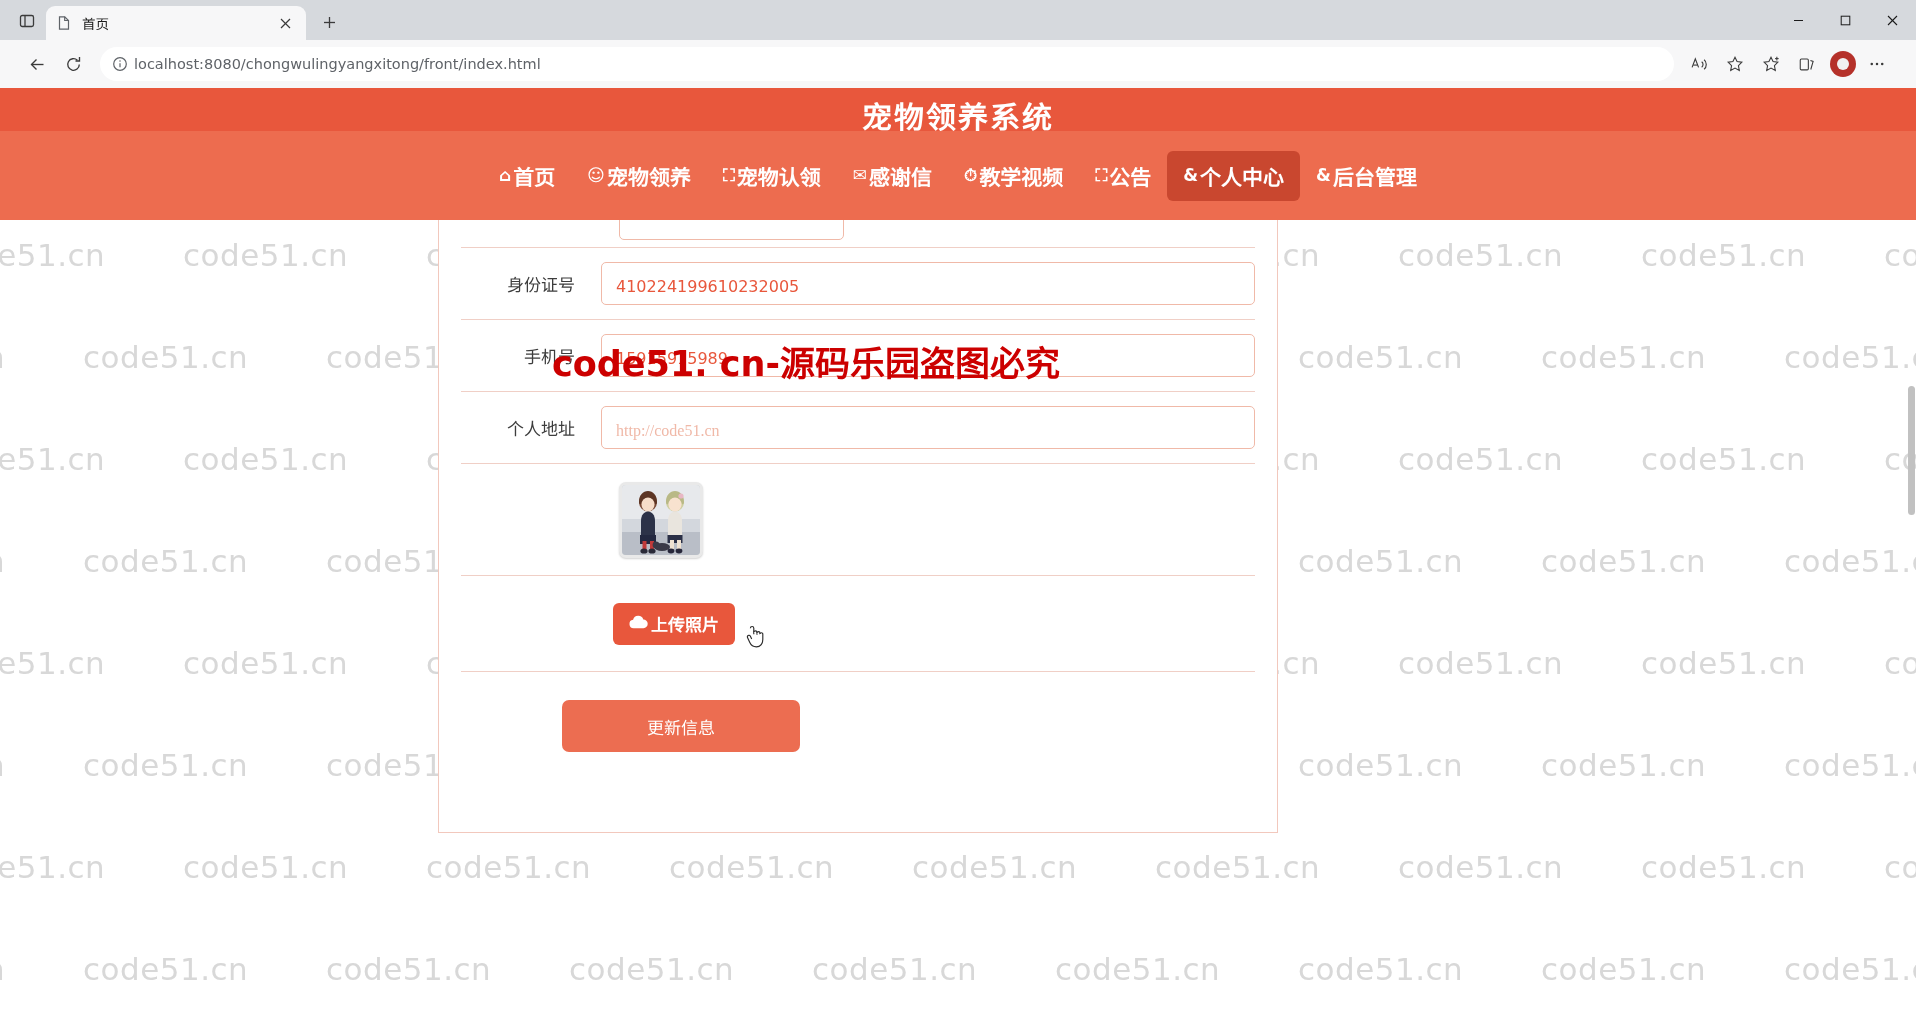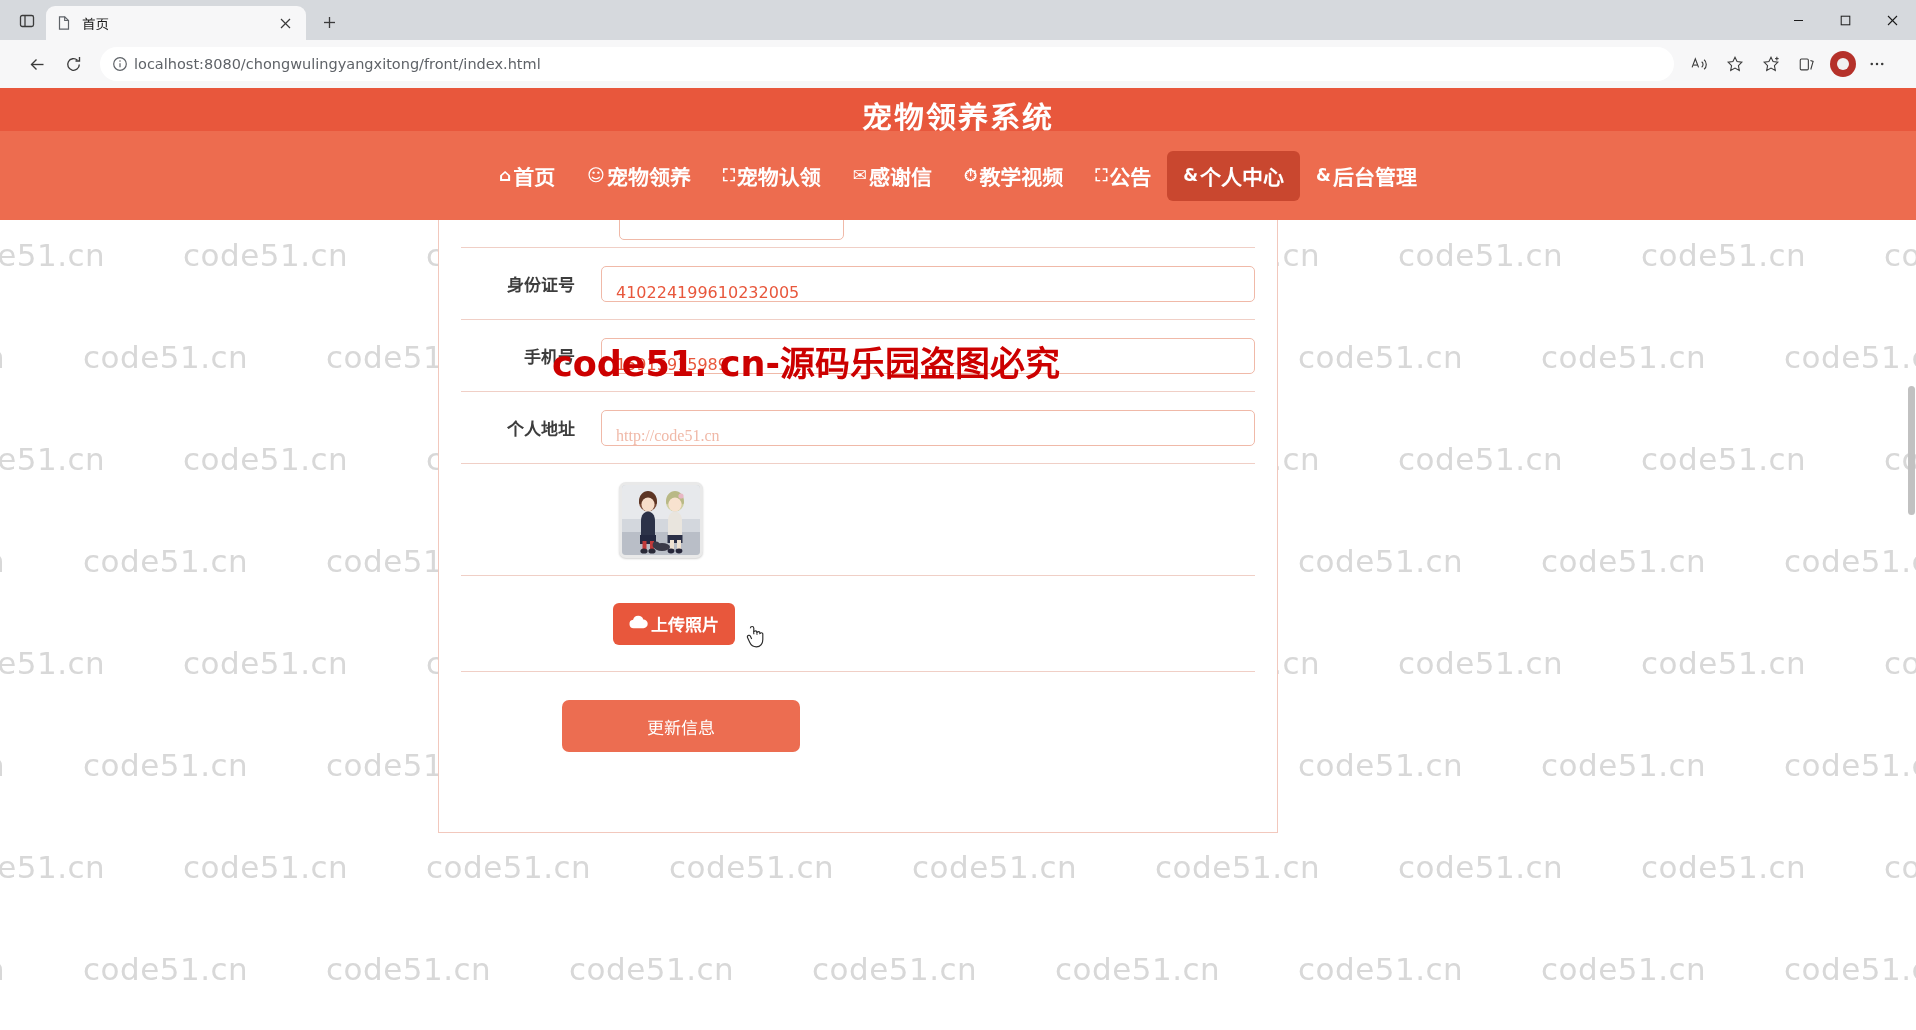--- a/index.html
+++ b/index.html
@@ -134,25 +134,24 @@
 
   .frow {
     position: relative; display: flex; align-items: center;
     border-bottom: 1px solid #f0cfc6;
     min-height: 72px;
   }
   .flabel {
     width: 140px; flex: none; text-align: right; padding-right: 26px;
     font-size: 17px; color: #3d3d3d;
     font-family: "DejaVu Sans", sans-serif;
-    font-weight: bold;
   }
   .finput {
-    flex: 1; height: 36px; border: 1px solid #f0b9a8; border-radius: 5px;
-    background: transparent; display: flex; align-items: flex-start; padding: 16px 14px;
+    flex: 1; height: 43px; border: 1px solid #f0b9a8; border-radius: 5px;
+    background: transparent; display: flex; align-items: flex-end; padding: 8px 14px;
     font-size: 16px; color: #e8573c;
     font-family: "DejaVu Sans", sans-serif;
   }
   .finput .ph { color: #f0b9a8; font-family: Liberation Serif, serif; }
 
   
   .frow-clip { height: 28px; min-height: 28px; align-items: flex-start; overflow: hidden; }
   .clip-box {
     position: absolute; left: 158px; top: -24px;
     width: 225px; height: 44px;

